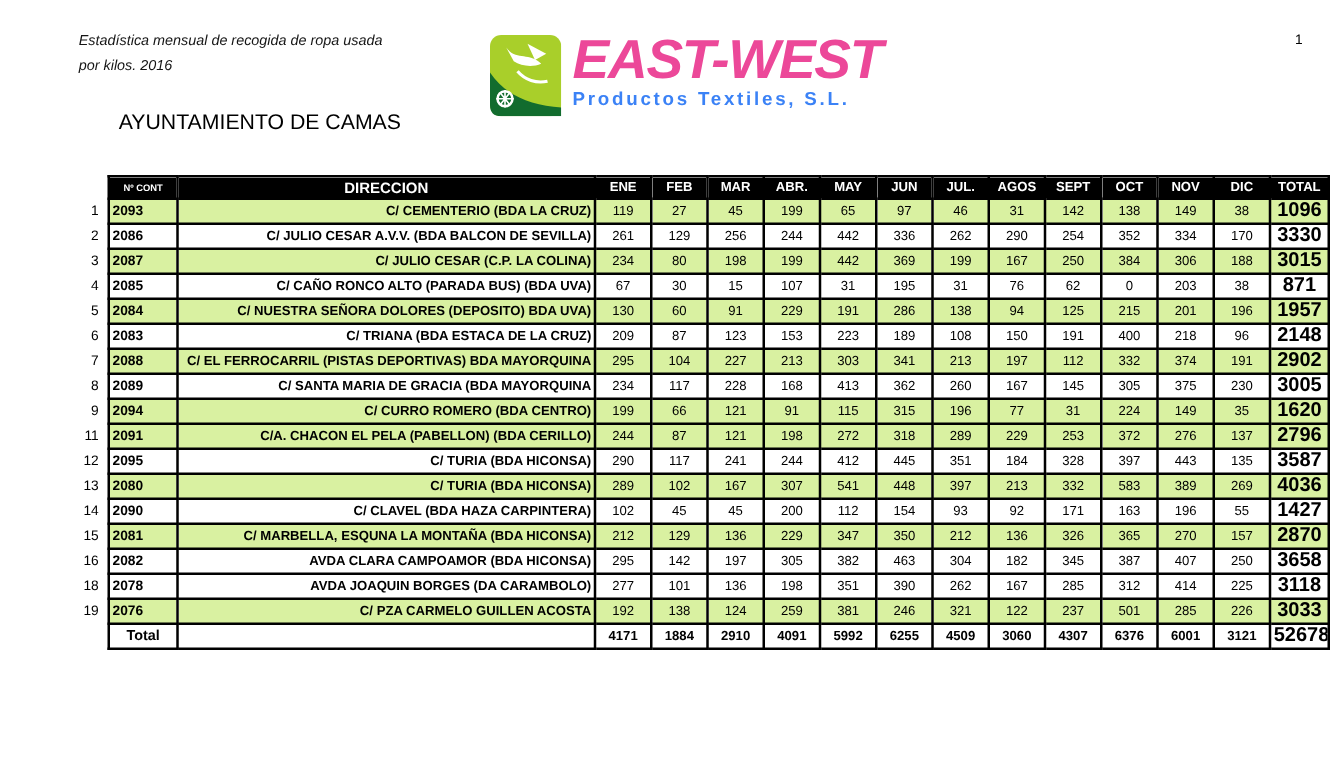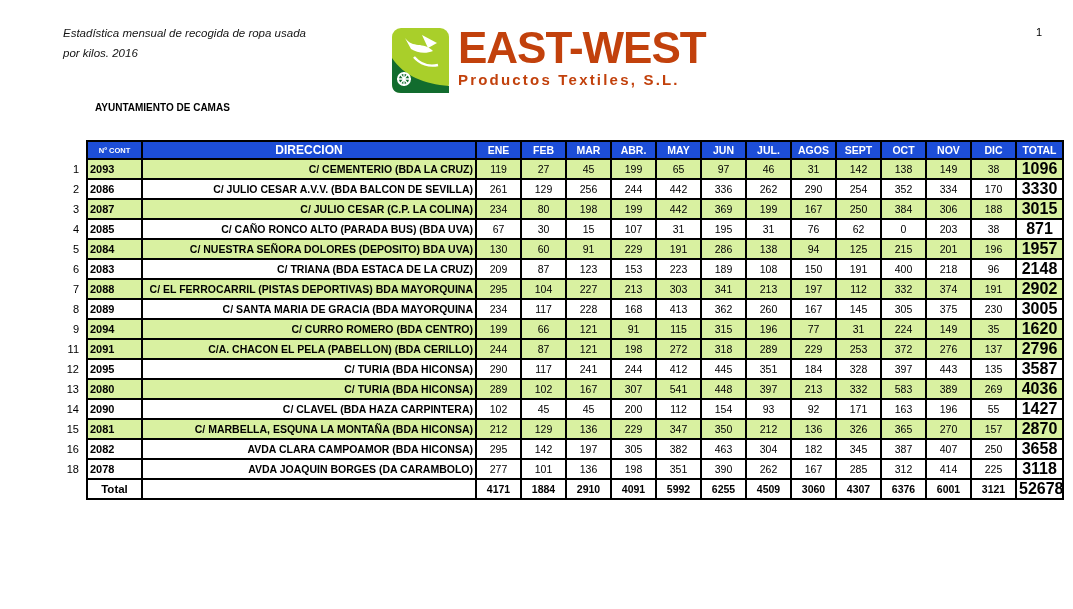--- a/index.html
+++ b/index.html
@@ -9,38 +9,38 @@
     overflow:hidden;
   }
   .note {
     position:absolute; left:63px; top:24px;
     font-style:italic; font-size:11.5px; color:#141414; line-height:1.7;
   }
   .pagenum { position:absolute; left:1036px; top:26px; font-size:11px; }
   .logo { position:absolute; left:392px; top:28px; display:flex; gap:9px; align-items:flex-start; }
   .logo-icon { width:57px; height:65px; display:block; }
   .logo-name {
-    font-size:44px; font-weight:bold; color:#c2410c; line-height:0.92;
-    letter-spacing:-1px; white-space:nowrap;
+    font-size:44px; font-weight:bold; color:#ec4899; line-height:0.92;
+    letter-spacing:-1px; white-space:nowrap;font-style:italic;
   }
   .logo-sub {
-    font-size:15px; font-weight:bold; color:#c2410c; letter-spacing:2.2px;
+    font-size:15px; font-weight:bold; color:#3b82f6; letter-spacing:2.2px;
     margin-top:3px; white-space:nowrap;
   }
-  .heading { position:absolute; left:95px; top:102px; font-size:10px; font-weight:bold; }
+  .heading { position:absolute; left:95px; top:88px; font-size:17px; font-weight:normal; }
   table.stats {
     position:absolute; left:63px; top:140px;
     border-collapse:collapse; table-layout:fixed; width:1000px;
   }
   table.stats th, table.stats td {
     border:2px solid #000; height:16px; padding:0 2px;
     overflow:hidden; white-space:nowrap; box-sizing:content-box;
   }
   table.stats th {
-    background:#1d4ed8; color:#fff; font-weight:bold; font-size:10.5px; text-align:center;
+    background:#000000; color:#fff; font-weight:bold; font-size:10.5px; text-align:center;
   }
   table.stats th.cont-h { font-size:7.5px; }
   table.stats th.dir-h  { font-size:12px; }
   table.stats td.gutter, table.stats th.gutter {
     border:none; background:transparent; text-align:right; padding-right:7px;
     font-size:11px; font-weight:normal; color:#000;
   }
   tr.green  td:not(.gutter) { background:#d9f1a1; }
   tr.white  td:not(.gutter) { background:#ffffff; }
   tr.totalrow td:not(.gutter) { background:#ffffff; font-weight:bold; }
@@ -399,20 +399,38 @@
         <td class="val">351</td>
         <td class="val">390</td>
         <td class="val">262</td>
         <td class="val">167</td>
         <td class="val">285</td>
         <td class="val">312</td>
         <td class="val">414</td>
         <td class="val">225</td>
         <td class="tot">3118</td>
       </tr>
+      <tr class="green">
+        <td class="gutter">19</td>
+        <td class="cont">2076</td>
+        <td class="dir">C/ PZA CARMELO GUILLEN ACOSTA</td>
+        <td class="val">192</td>
+        <td class="val">138</td>
+        <td class="val">124</td>
+        <td class="val">259</td>
+        <td class="val">381</td>
+        <td class="val">246</td>
+        <td class="val">321</td>
+        <td class="val">122</td>
+        <td class="val">237</td>
+        <td class="val">501</td>
+        <td class="val">285</td>
+        <td class="val">226</td>
+        <td class="tot">3033</td>
+      </tr>
       <tr class="totalrow">
         <td class="gutter"></td>
         <td class="label">Total</td>
         <td class="dir"></td>
         <td class="val">4171</td>
         <td class="val">1884</td>
         <td class="val">2910</td>
         <td class="val">4091</td>
         <td class="val">5992</td>
         <td class="val">6255</td>

